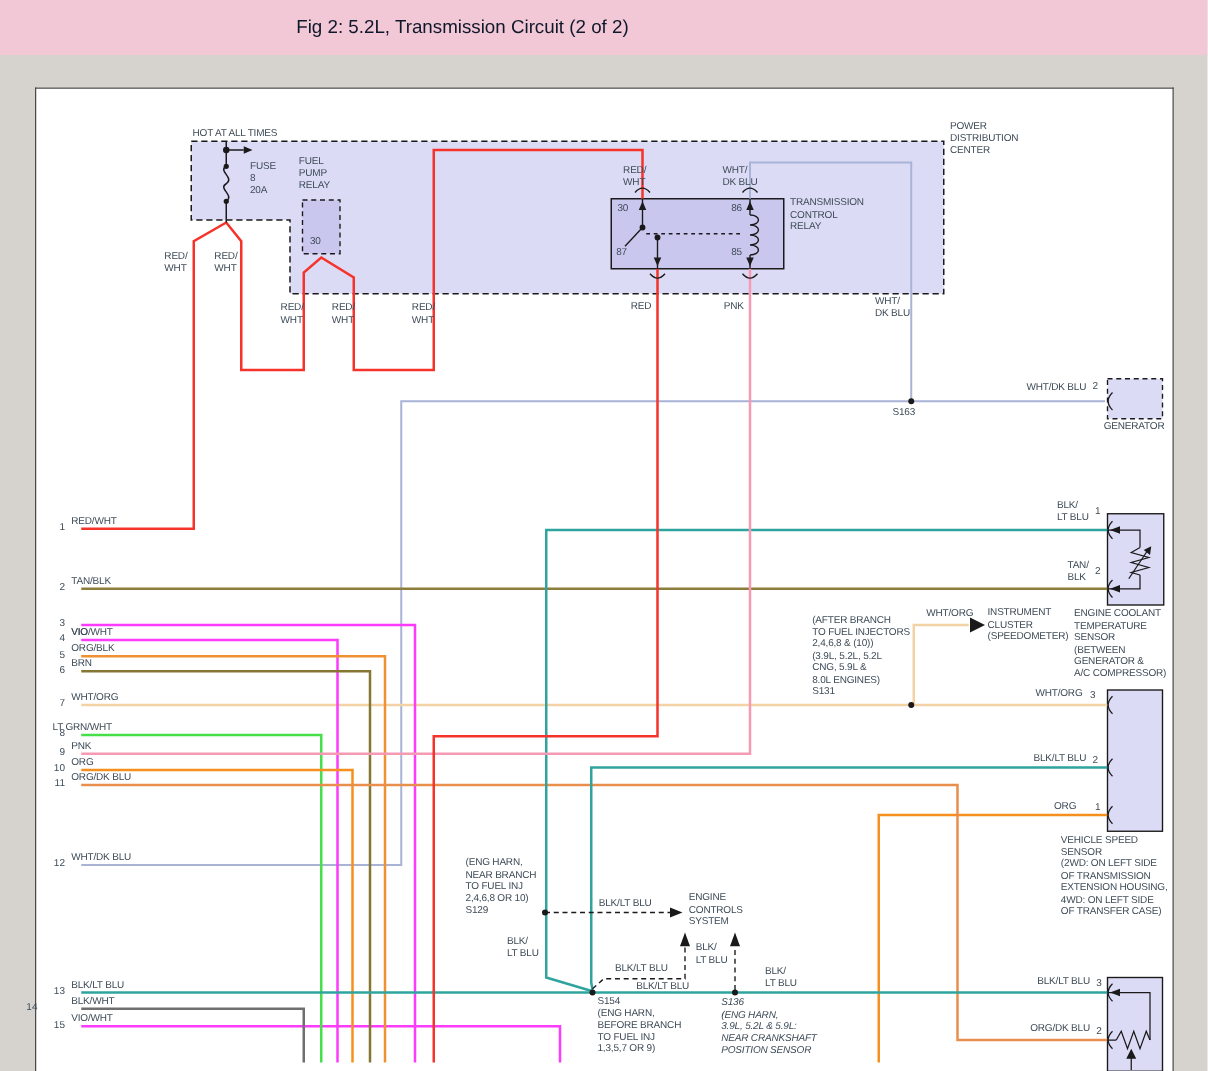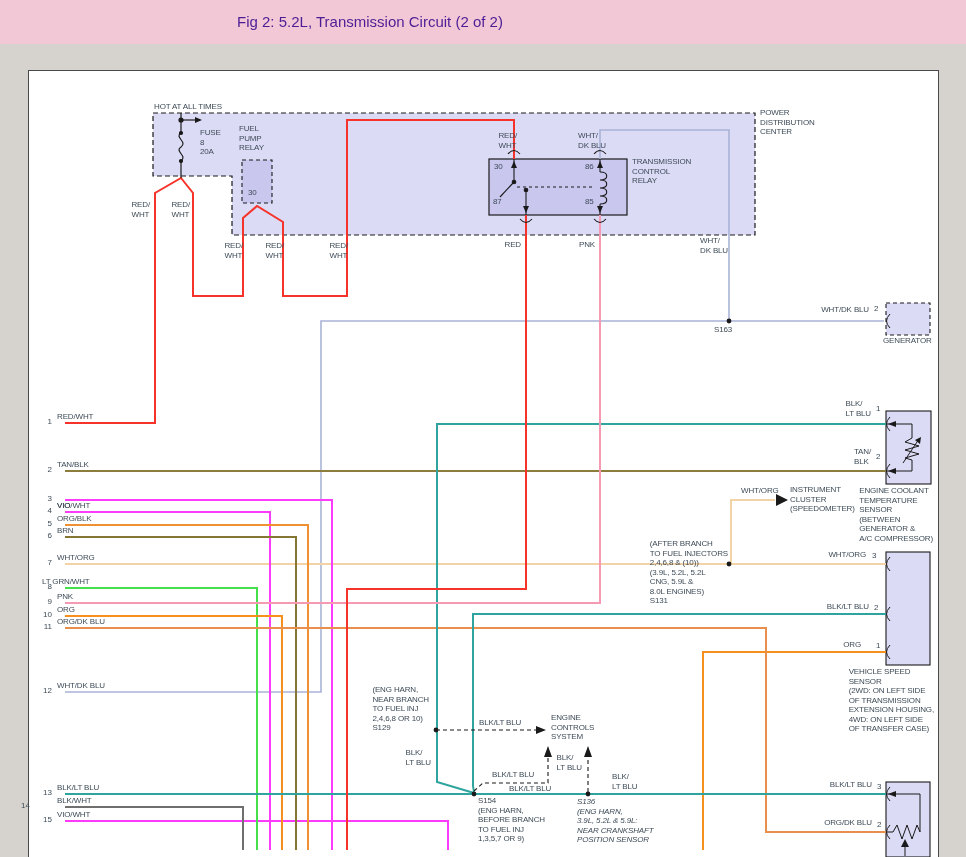--- a/index.html
+++ b/index.html
@@ -1,19 +1,19 @@
 <!DOCTYPE html>
 <html><head>
 <meta charset="utf-8">
 <style>
   html,body{margin:0;padding:0;}
   body{width:966px;height:857px;background:#d6d3ce;font-family:"Liberation Sans",sans-serif;}
   #page{position:relative;width:966px;height:857px;overflow:hidden;}
   #titlebar{position:absolute;left:0;top:0;width:966px;height:44px;background:#f2c8d6;}
-  #title{position:absolute;left:237px;top:13px;font-size:15px;color:#4c1d95;}
+  #title{position:absolute;left:237px;top:13px;font-size:15px;color:#0f172a;}
   #panel{position:absolute;left:28px;top:70px;width:911px;height:787px;background:#ffffff;border:1px solid #4a4a4a;border-bottom:none;box-sizing:border-box;}
   svg{position:absolute;left:0;top:0;}
   .lbl{position:absolute;font-size:8px;line-height:9.5px;color:#3e4b57;white-space:pre-line;letter-spacing:-0.15px;}
   .r{text-align:left;}
   .num{position:absolute;font-size:8px;line-height:9px;color:#3e4b57;text-align:right;}
 </style>
 </head>
 <body>
 
 <div id="page">
@@ -183,21 +183,21 @@
   </svg>
 
   <div class="lbl" style="left:154px;top:102px;">HOT AT ALL TIMES</div>
   <div class="lbl" style="left:200px;top:128px;">FUSE
 8
 20A</div>
   <div class="lbl" style="left:239px;top:124px;">FUEL
 PUMP
 RELAY</div>
   <div class="lbl" style="left:248px;top:188px;">30</div>
-  <div class="lbl" style="left:760px;top:108px;">POWER
+  <div class="lbl" style="left:760px;top:96px;">POWER
 DISTRIBUTION
 CENTER</div>
   <div class="lbl" style="left:632px;top:157px;">TRANSMISSION
 CONTROL
 RELAY</div>
   <div class="lbl" style="left:494px;top:162px;">30</div>
   <div class="lbl" style="left:585px;top:162px;">86</div>
   <div class="lbl" style="left:493px;top:197px;">87</div>
   <div class="lbl" style="left:585px;top:197px;">85</div>
 
@@ -266,21 +266,21 @@
 TEMPERATURE
 SENSOR
 (BETWEEN
 GENERATOR &amp;
 A/C COMPRESSOR)</div>
 
   <div class="lbl" style="left:741px;top:486px;">WHT/ORG</div>
   <div class="lbl" style="left:790px;top:485px;">INSTRUMENT
 CLUSTER
 (SPEEDOMETER)</div>
-  <div class="lbl r" style="right:238px;top:491px;margin-top:48px;">(AFTER BRANCH
+  <div class="lbl r" style="right:238px;top:491px;">(AFTER BRANCH
 TO FUEL INJECTORS
 2,4,6,8 &amp; (10))
 (3.9L, 5.2L, 5.2L
 CNG, 5.9L &amp;
 8.0L ENGINES)
 S131</div>
 
   <div class="lbl r" style="right:100px;top:550px;">WHT/ORG</div>
   <div class="lbl" style="left:872px;top:551px;">3</div>
   <div class="lbl r" style="right:97px;top:602px;">BLK/LT BLU</div>

